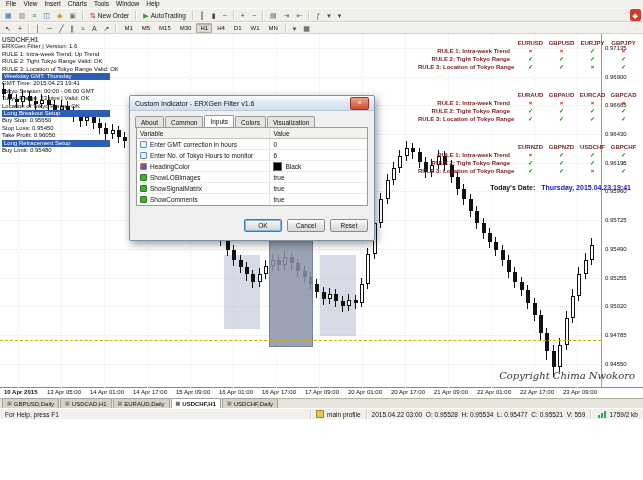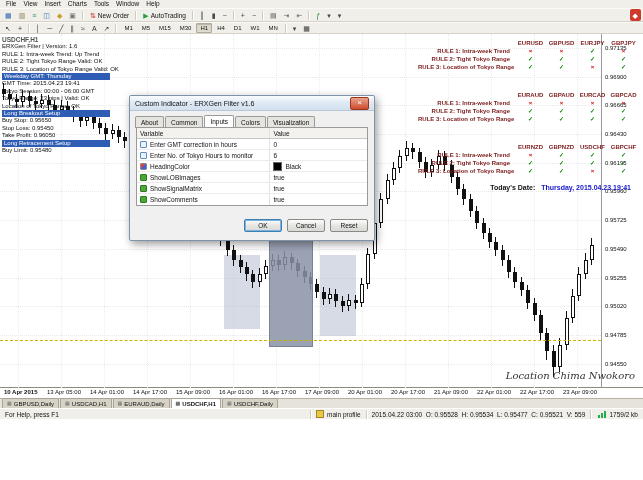--- a/index.html
+++ b/index.html
@@ -530,21 +530,21 @@
           <div class="mmark c">✓</div>
           <div class="mmark c">✓</div>
           <div class="mmark x">×</div>
           <div class="mmark c">✓</div>
         </div>
       </div>
     <div class="dateline">
       <span>Today's Date:</span>
       <span class="val">Thursday, 2015.04.23 19:41</span>
     </div>
-    <div class="copyright">Location Chima Nwokoro</div>
+    <div class="copyright">Copyright Chima Nwokoro</div>
   </div>
 
   <div class="taxis" id="taxis">
       <div class="tlab b" style="left: 4px;">10 Apr 2015</div>
       <div class="tlab" style="left: 47px;">13 Apr 05:00</div>
       <div class="tlab" style="left: 90px;">14 Apr 01:00</div>
       <div class="tlab" style="left: 133px;">14 Apr 17:00</div>
       <div class="tlab" style="left: 176px;">15 Apr 09:00</div>
       <div class="tlab" style="left: 219px;">16 Apr 01:00</div>
       <div class="tlab" style="left: 262px;">16 Apr 17:00</div>

